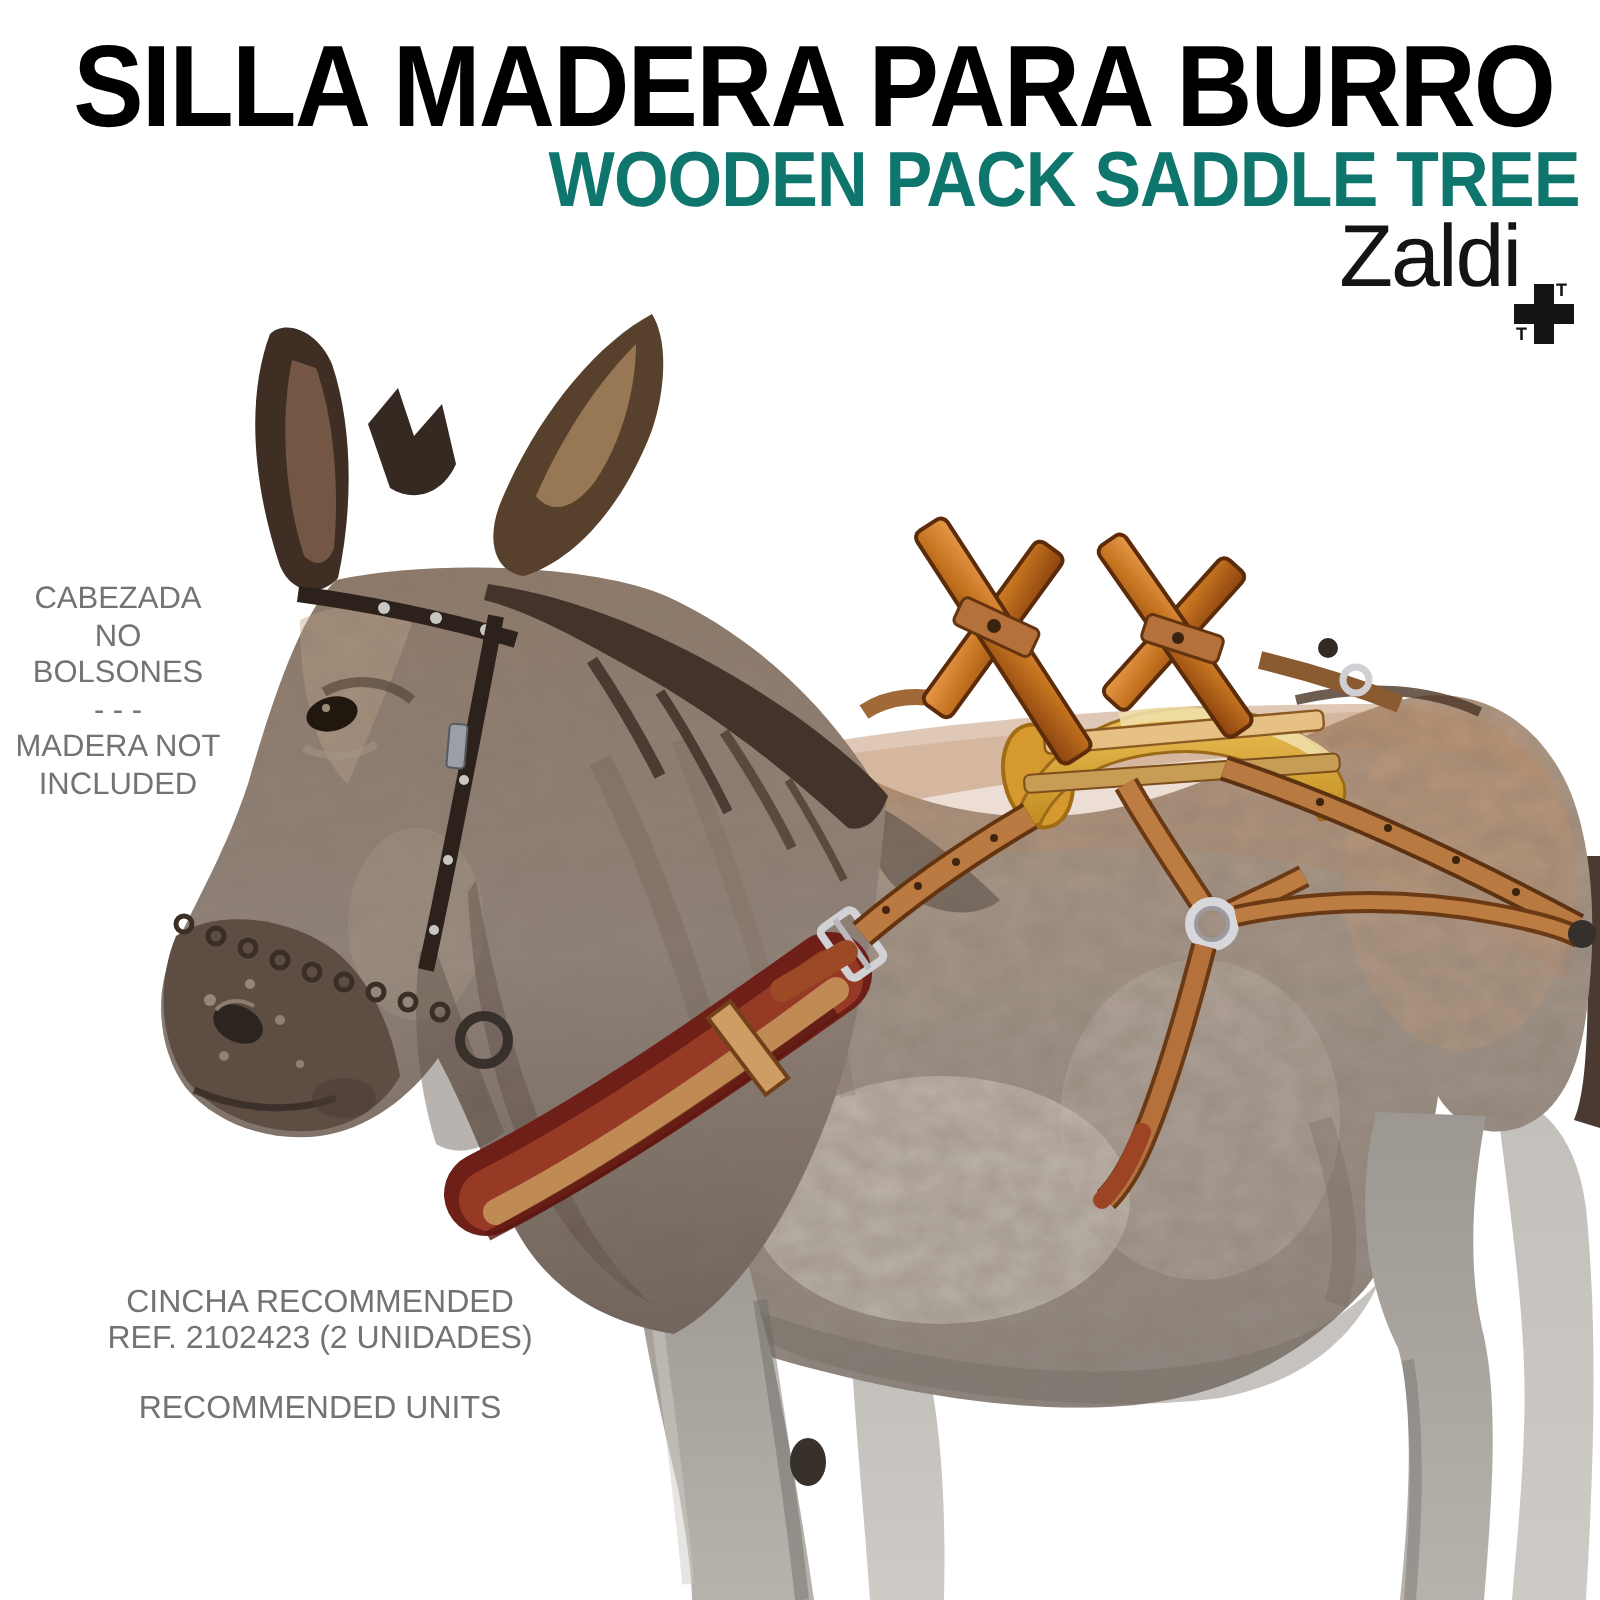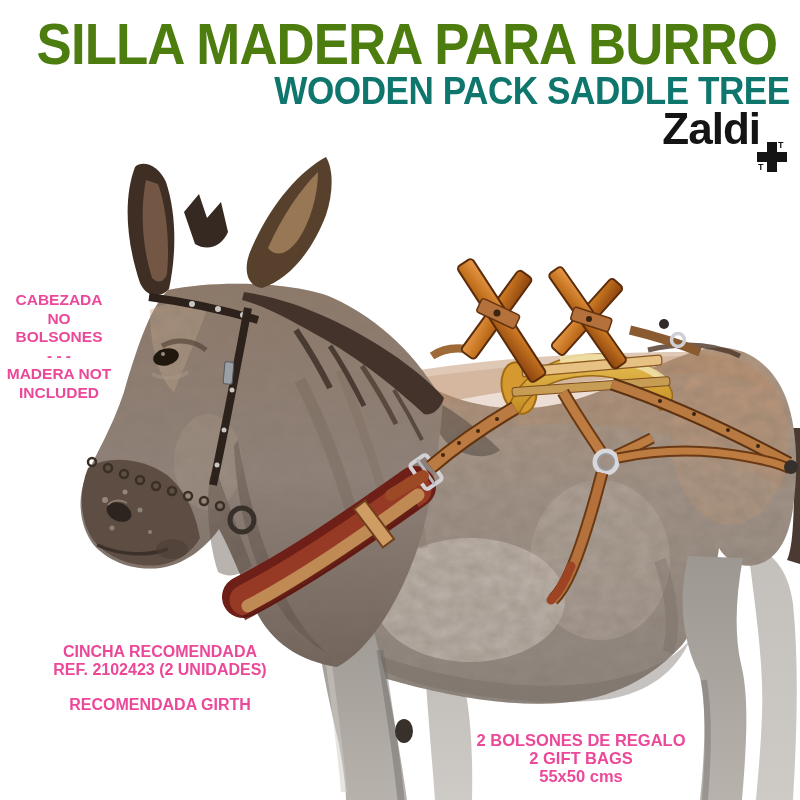--- a/index.html
+++ b/index.html
@@ -4,41 +4,41 @@
 <style>
   html,body{margin:0;padding:0;background:#fff;}
   .stage{
     position:relative;width:800px;height:800px;background:#ffffff;overflow:hidden;
     font-family:"Liberation Sans","DejaVu Sans",sans-serif;
   }
   .stage *{box-sizing:border-box;}
   
   .title{
     position:absolute;top:16px;left:0;width:800px;text-align:center;
-    font-weight:bold;font-size:58px;line-height:56px;color:#4d7c0f;letter-spacing:-1px;white-space:nowrap;
+    font-weight:bold;font-size:58px;line-height:56px;color:#000000;letter-spacing:-1px;white-space:nowrap;
   }
   .title .squeeze{display:inline-block;transform:scaleX(.91);transform-origin:center;}
   .subtitle{
     position:absolute;top:72px;right:10px;font-weight:bold;font-size:39px;line-height:38px;
     color:#0f766e;letter-spacing:-.5px;white-space:nowrap;
   }
   .subtitle .squeeze{display:inline-block;transform:scaleX(.9);transform-origin:right center;}
   .brand{position:absolute;top:108px;right:13px;height:66px;color:#141414;}
   .brand-word{
-    display:inline-block;font-size:44px;line-height:42px;font-weight:bold;letter-spacing:-1px;
+    display:inline-block;font-size:44px;line-height:42px;font-weight:normal;letter-spacing:-1px;
     padding-right:27px;white-space:nowrap;text-align:center;
   }
   .brand-cross{position:absolute;right:0;top:34px;width:30px;height:30px;}
   .brand-cross .bar-v{position:absolute;left:10px;top:0;width:10px;height:30px;background:#141414;}
   .brand-cross .bar-h{position:absolute;left:0;top:10px;width:30px;height:10px;background:#141414;}
   .tm{position:absolute;font-size:9px;font-weight:bold;line-height:9px;}
   .tm-top{left:21px;top:-1px;}
   .tm-bottom{left:1px;top:21px;}
   
-  .note{position:absolute;color:#ec4899;font-weight:bold;text-align:center;z-index:3;}
+  .note{position:absolute;color:#737373;font-weight:normal;text-align:center;z-index:3;}
   .note-bridle{left:6px;top:291px;width:106px;font-size:15.5px;line-height:18.5px;}
   .note-girth{left:18px;top:643px;width:284px;font-size:16px;line-height:18px;}
   .note-girth .underlined{
     font-size:16.5px;white-space:nowrap;margin-bottom:20px;
     text-decoration:underline;text-underline-offset:3px;text-decoration-thickness:2px;
   }
   .note-girth .para{margin:0 0 17px 0;}
   .note-gift{left:468px;top:731px;width:226px;font-size:16.5px;line-height:18px;}
   
   .photo{position:absolute;left:0;top:0;width:800px;height:800px;z-index:1;}
@@ -291,27 +291,22 @@
   <div class="note note-bridle">
     <div>CABEZADA</div>
     <div>NO BOLSONES</div>
     <div>- - -</div>
     <div>MADERA NOT</div>
     <div>INCLUDED</div>
   </div>
 
   <div class="note note-girth">
     <div class="para">
-      <div>CINCHA RECOMENDADA</div>
+      <div>CINCHA RECOMMENDED</div>
       <div>REF. 2102423 (2 UNIDADES)</div>
     </div>
     <div class="para">
-      <div>RECOMENDADA GIRTH</div>
+      <div>RECOMMENDED UNITS</div>
     </div>
   </div>
 
-  <div class="note note-gift">
-    <div>2 BOLSONES DE REGALO</div>
-    <div>2 GIFT BAGS</div>
-    <div>55x50 cms</div>
-  </div>
 
 </div>
 
 </body></html>

